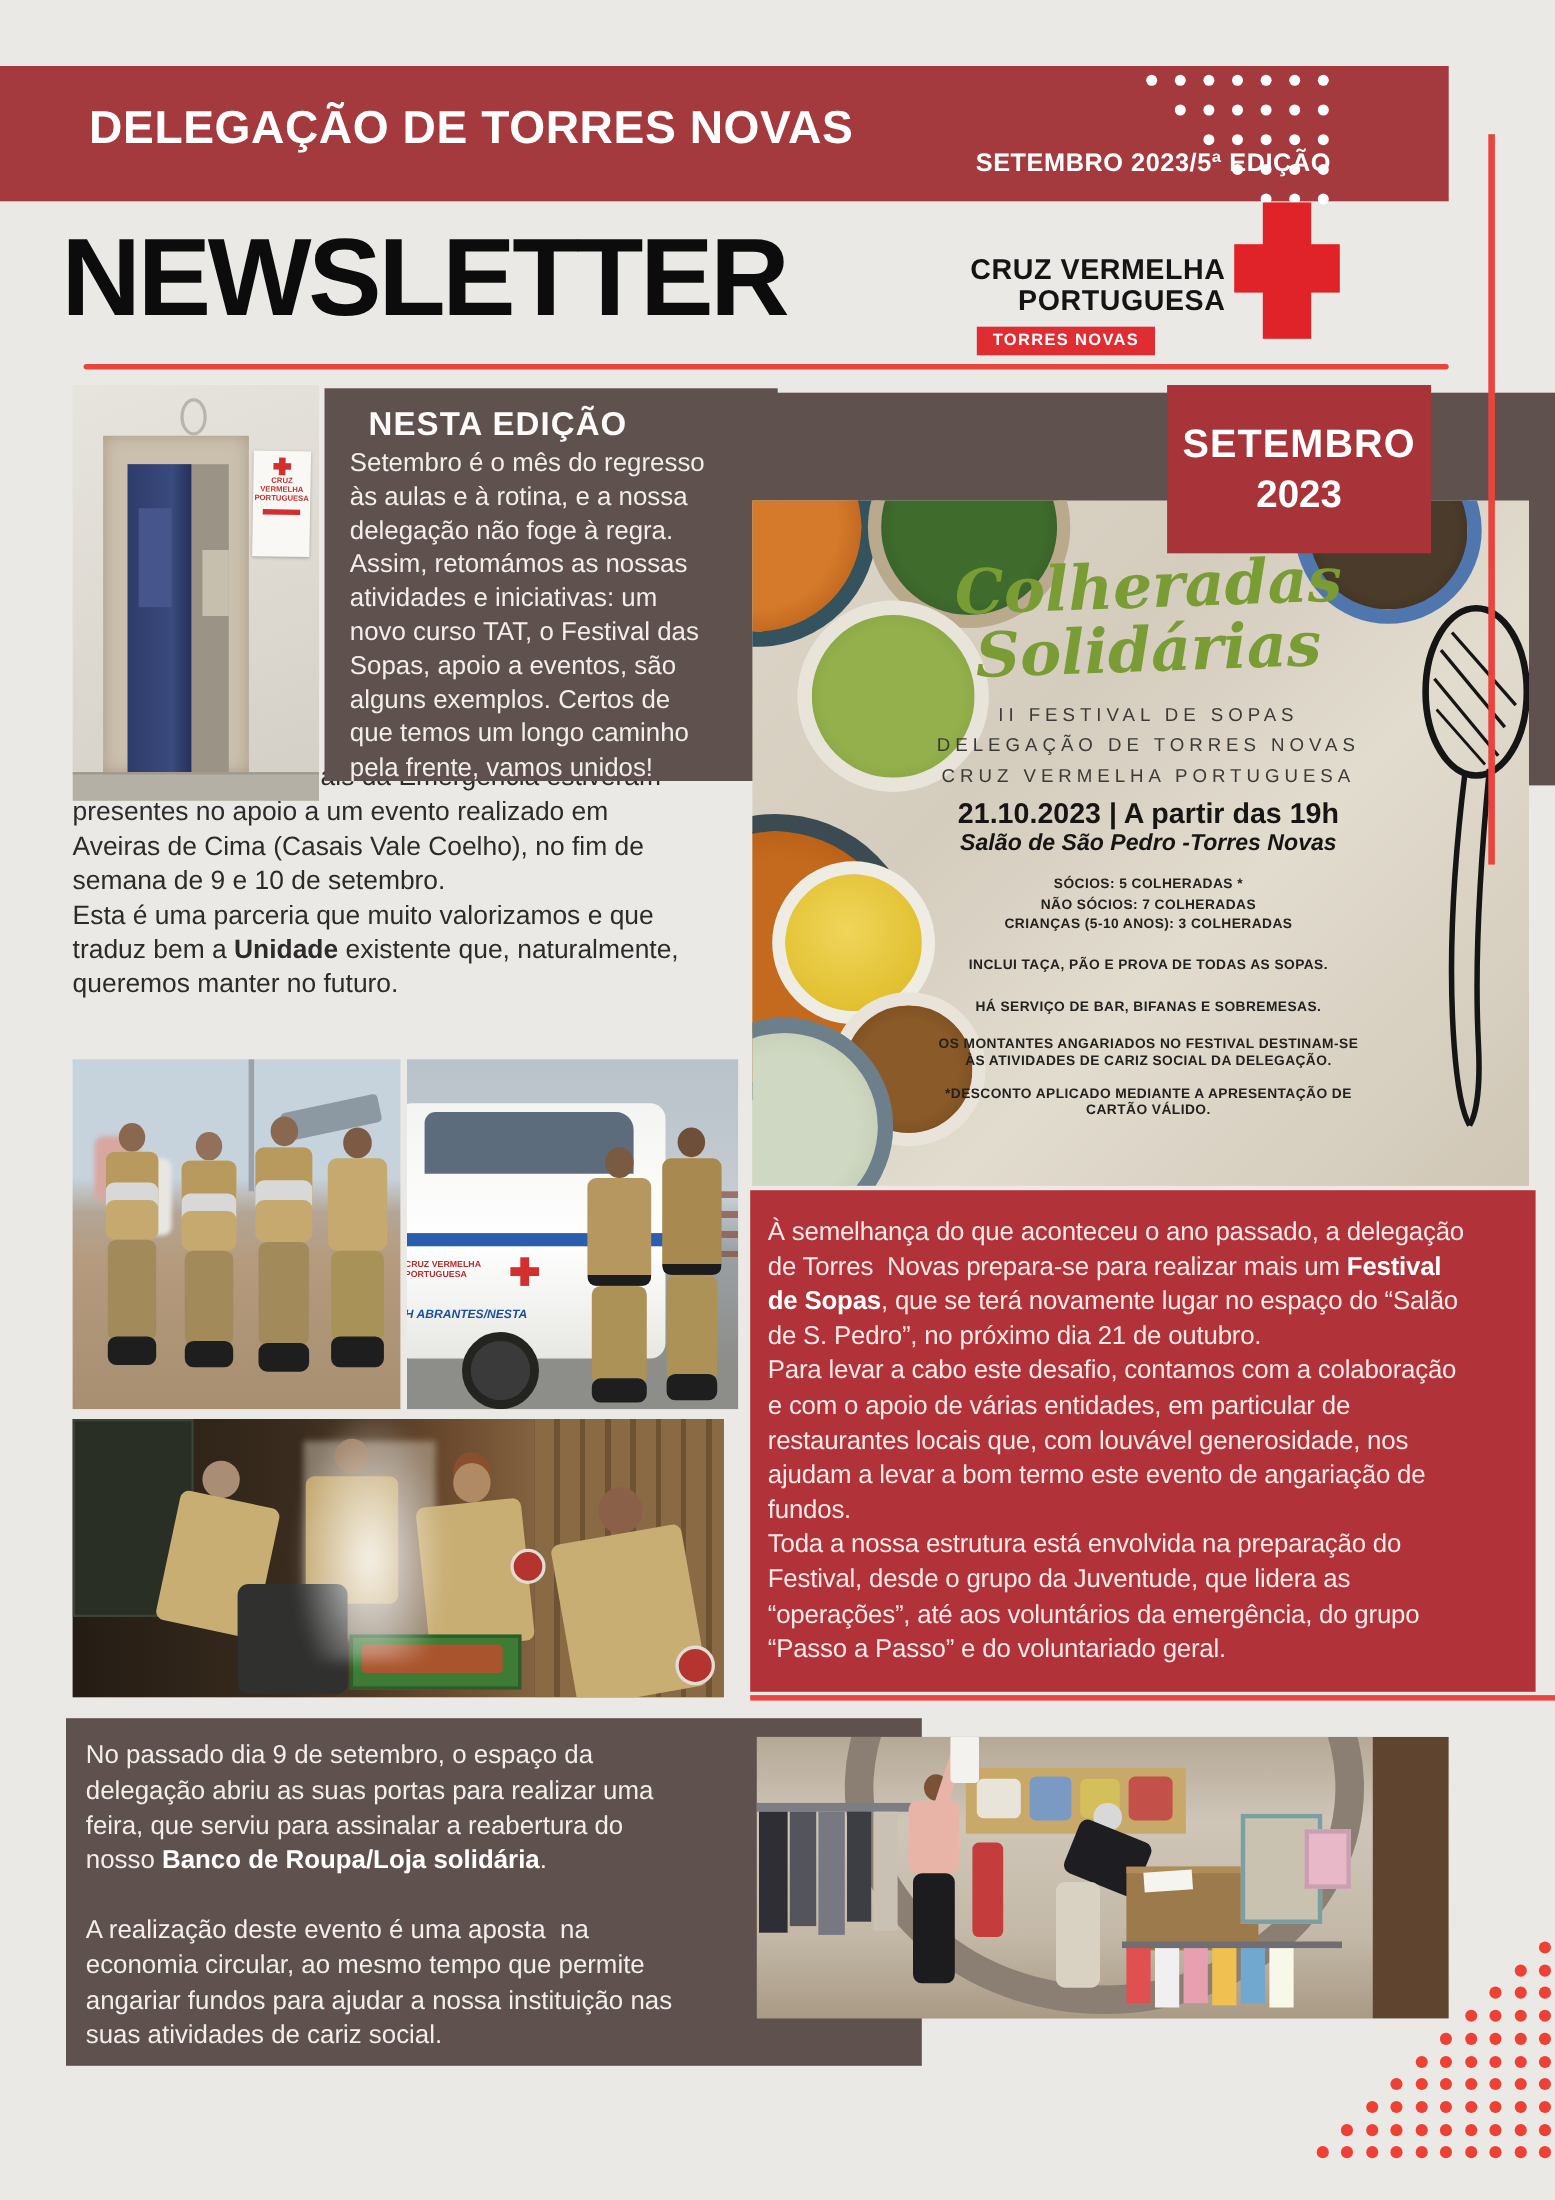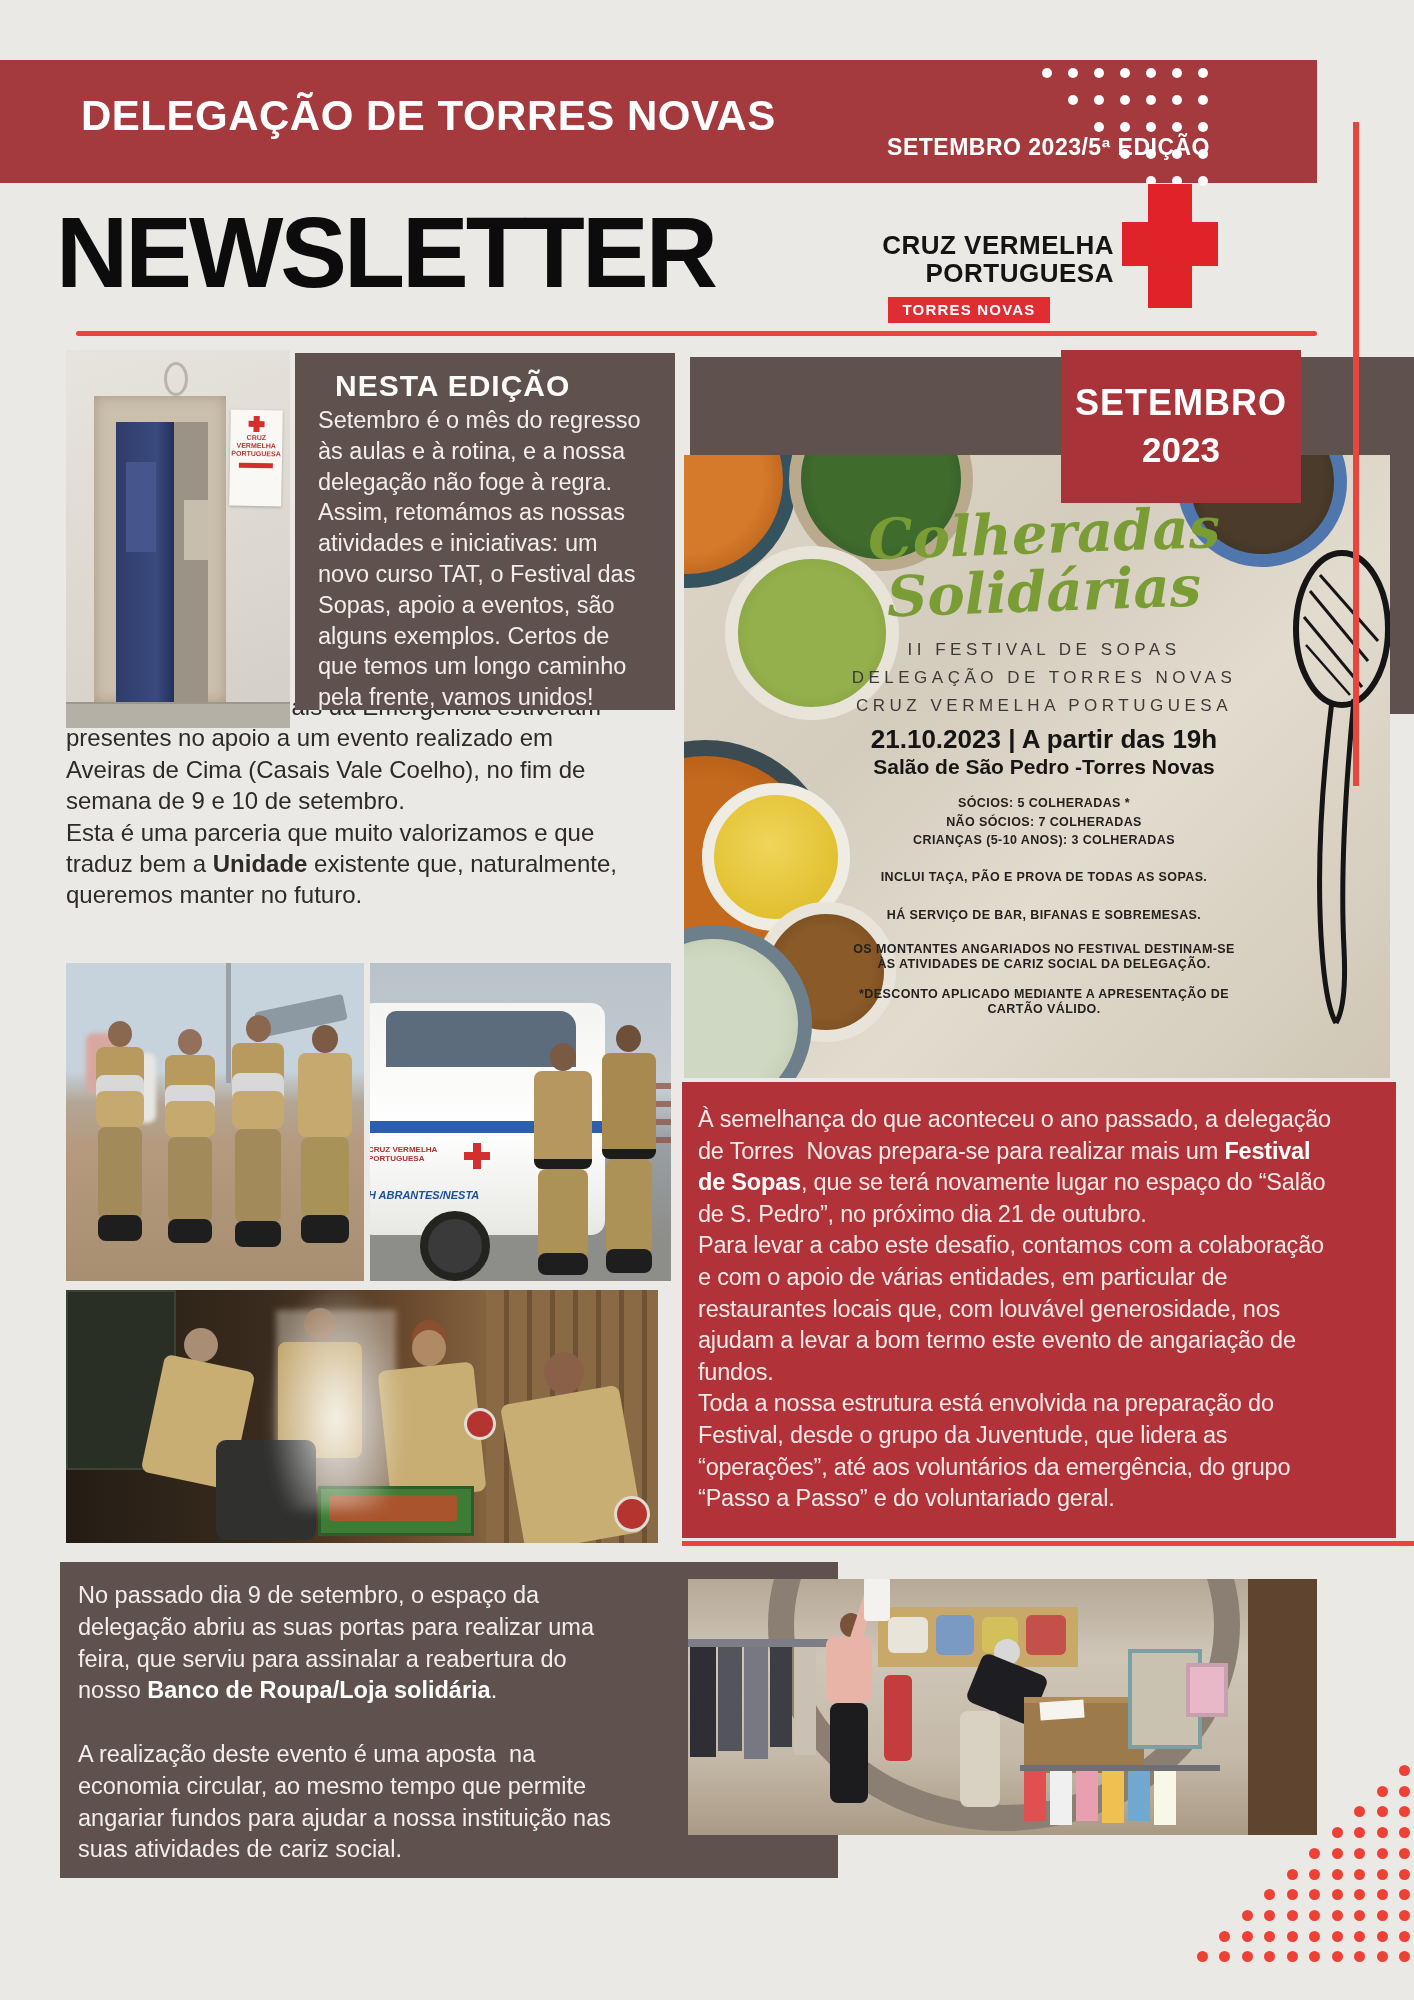--- a/index.html
+++ b/index.html
@@ -27,21 +27,21 @@
   .hr1{left:76px;top:331px;width:1241px;height:5px;background:#e9453f;border-radius:3px;}
   .hr2{left:682px;top:1541px;width:732px;height:5px;background:#e9453f;z-index:7;}
 
   
   .issue{left:1061px;top:350px;width:240px;height:153px;background:#a8343a;z-index:4;color:#fff;
          text-align:center;font-weight:bold;}
   .issue .m{margin-top:32px;font-size:36px;letter-spacing:1px;}
   .issue .y{margin-top:6px;font-size:35px;}
 
   
-  .nesta{left:295px;top:353px;width:380px;height:357px;background:#5f524e;z-index:2;}
+  .nesta{left:295px;top:353px;width:380px;height:357px;background:#5f524e;z-index:2;padding-left:32px;}
   .nesta-title{left:40px;top:16px;font-size:30px;font-weight:900;color:#fdfbf9;letter-spacing:1px;}
   .nesta-body{left:23px;top:52px;font-size:23.5px;line-height:30.8px;color:#f3eeec;}
 
   
   .backdrop{left:690px;top:357px;width:724px;height:357px;background:#5f524e;z-index:1;}
   .poster{left:684px;top:455px;width:706px;height:623px;z-index:3;overflow:hidden;
           background:linear-gradient(135deg,#ddd6c8 0%,#d4ccbd 35%,#e2dccf 60%,#cfc6b5 100%);}
   .bowl{position:absolute;border-radius:50%;}
   .poster-text{position:absolute;left:40px;width:640px;text-align:center;color:#2f2d2b;}
   .script{font-family:"DejaVu Serif",serif;font-style:italic;font-weight:bold;color:#7a9c35;font-size:56px;line-height:1;}
@@ -170,21 +170,21 @@
     <div class="bowl" style="left:18px;top:328px;width:124px;height:124px;background:radial-gradient(circle at 45% 40%,#efd55a,#e1bf2e 75%);border:12px solid #efece4;"></div>
     <div class="bowl" style="left:72px;top:447px;width:116px;height:116px;background:radial-gradient(circle,#8a5a28 55%,#6e4419);border:12px solid #e9e4da;"></div>
     <div class="bowl" style="left:-70px;top:470px;width:170px;height:170px;background:radial-gradient(circle,#cfd8c2 55%,#b9c4a8);border:14px solid #6d7f8a;"></div>
 
     <div class="poster-text script" style="top:50px;transform:rotate(-2deg);">Colheradas</div>
     <div class="poster-text script" style="top:108px;transform:rotate(-2deg);">Solidárias</div>
     <div class="poster-text pcaps" style="top:185px;">II FESTIVAL DE SOPAS</div>
     <div class="poster-text pcaps" style="top:213px;">DELEGAÇÃO DE TORRES NOVAS</div>
     <div class="poster-text pcaps" style="top:241px;">CRUZ VERMELHA PORTUGUESA</div>
     <div class="poster-text" style="top:269px;font-size:26px;font-weight:800;color:#171513;">21.10.2023 | A partir das 19h</div>
-    <div class="poster-text" style="top:300px;font-size:21px;font-weight:bold;color:#171513;">Salão de São Pedro -Torres Novas</div>
+    <div class="poster-text" style="top:300px;font-size:21px;font-weight:bold;color:#171513;font-style:italic;">Salão de São Pedro -Torres Novas</div>
     <div class="poster-text psmall" style="top:341px;">SÓCIOS: 5 COLHERADAS *</div>
     <div class="poster-text psmall" style="top:360px;">NÃO SÓCIOS: 7 COLHERADAS</div>
     <div class="poster-text psmall" style="top:378px;">CRIANÇAS (5-10 ANOS): 3 COLHERADAS</div>
     <div class="poster-text psmall" style="top:415px;">INCLUI TAÇA, PÃO E PROVA DE TODAS AS SOPAS.</div>
     <div class="poster-text psmall" style="top:453px;">HÁ SERVIÇO DE BAR, BIFANAS E SOBREMESAS.</div>
     <div class="poster-text psmall" style="top:487px;">OS MONTANTES ANGARIADOS NO FESTIVAL DESTINAM-SE</div>
     <div class="poster-text psmall" style="top:502px;">ÀS ATIVIDADES DE CARIZ SOCIAL DA DELEGAÇÃO.</div>
     <div class="poster-text psmall" style="top:532px;">*DESCONTO APLICADO MEDIANTE A  APRESENTAÇÃO DE</div>
     <div class="poster-text psmall" style="top:547px;">CARTÃO VÁLIDO.</div>
 

